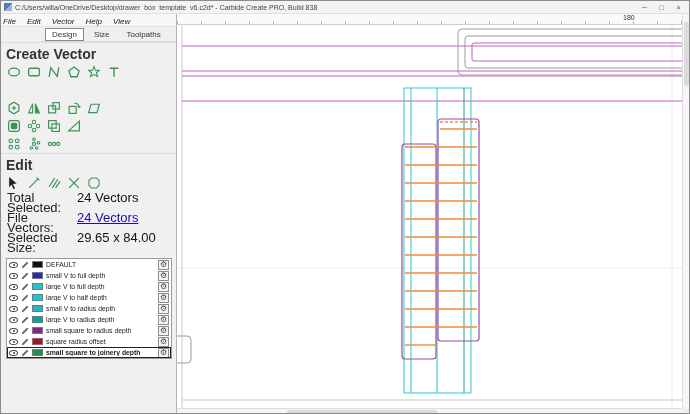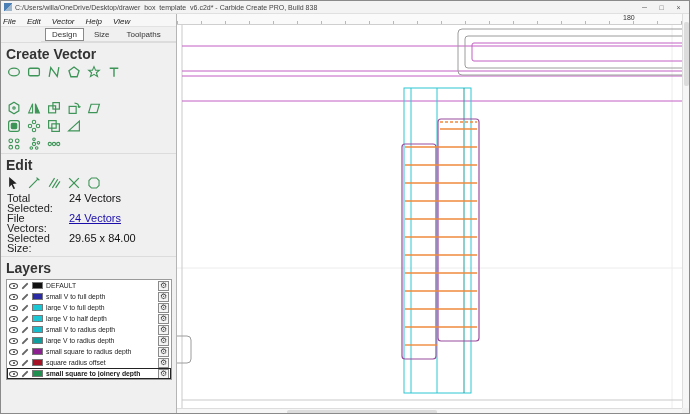--- a/index.html
+++ b/index.html
@@ -24,21 +24,21 @@
   .tab { font-size:8px; padding:1px 6px; border:1px solid transparent; color:#333; }
   .tab.active { background:#ffffff; border-color:#8a8a8a; }
 
   .section-header { font-size:14px; font-weight:bold; color:#333; padding:3px 18px 1px 5px; border-top:1px solid #dcdcdc; }
   .icon-row { display:flex; align-items:center; gap:6px; padding:2px 6px; }
   .vicon { width:14px; height:14px; flex:none; }
   .boolean-empty { height:18px; }
 
   
   .info-rows { padding:1px 6px 3px 6px; }
-  .info-row { display:flex; gap:4px; line-height:10px; font-size:11px; }
+  .info-row { display:flex; gap:12px; line-height:10px; font-size:13px; }
   .info-label { color:#222; width:58px; flex:none; }
   .info-value { color:#111; }
   .info-link { color:#1a0dab; text-decoration:underline; }
 
   
   .layers-list { margin:2px 5px 0 5px; background:#fff; border:1px solid #9a9a9a; width:166px; }
   .layer-row { display:flex; align-items:center; height:11px; padding:0 2px; gap:3px; background:#fff; }
   .layer-row.selected { outline:1px solid #222; outline-offset:-1px; font-weight:bold; }
   .icon-eye { position:relative; width:9px; height:6px; border:1px solid #444; border-radius:50%; flex:none; }
   .icon-eye::after { content:""; position:absolute; left:2.5px; top:1px; width:2.5px; height:2.5px; background:#444; border-radius:50%; }
@@ -207,21 +207,20 @@
         <div class="info-row">
           <span class="info-label">File Vectors:</span>
           <span class="info-value info-link">24 Vectors</span>
         </div>
         <div class="info-row">
           <span class="info-label">Selected Size:</span>
           <span class="info-value">29.65 x 84.00</span>
         </div>
       </div>
 
-      <div class="section-header">Layers</div>
       <div class="layers-list">
 
         <div class="layer-row">
           <span class="icon-eye"></span>
           <span class="icon-pencil"></span>
           <span class="swatch" style="background: rgb(17, 17, 17);"></span>
           <span class="layer-name">DEFAULT</span>
           <span class="gear-btn">⚙</span>
         </div>
         <div class="layer-row">

